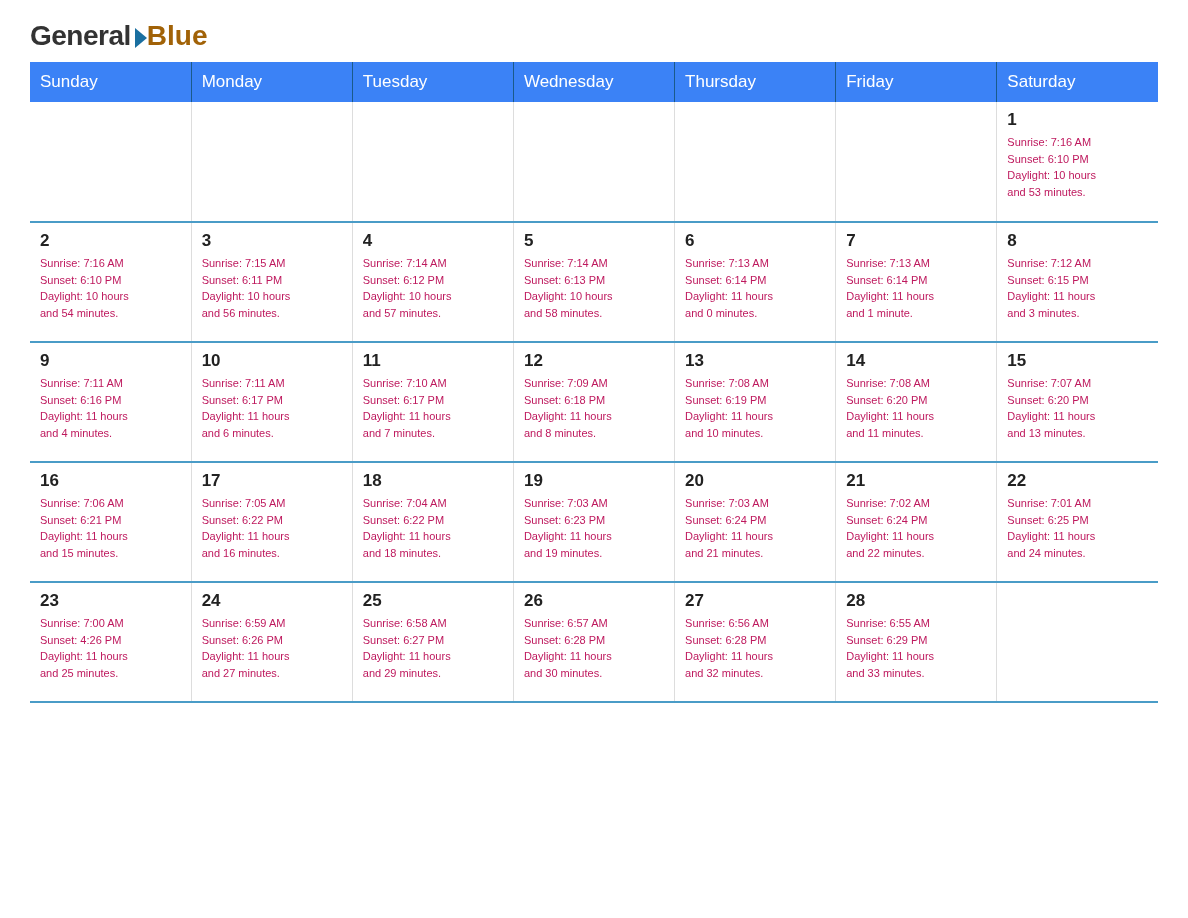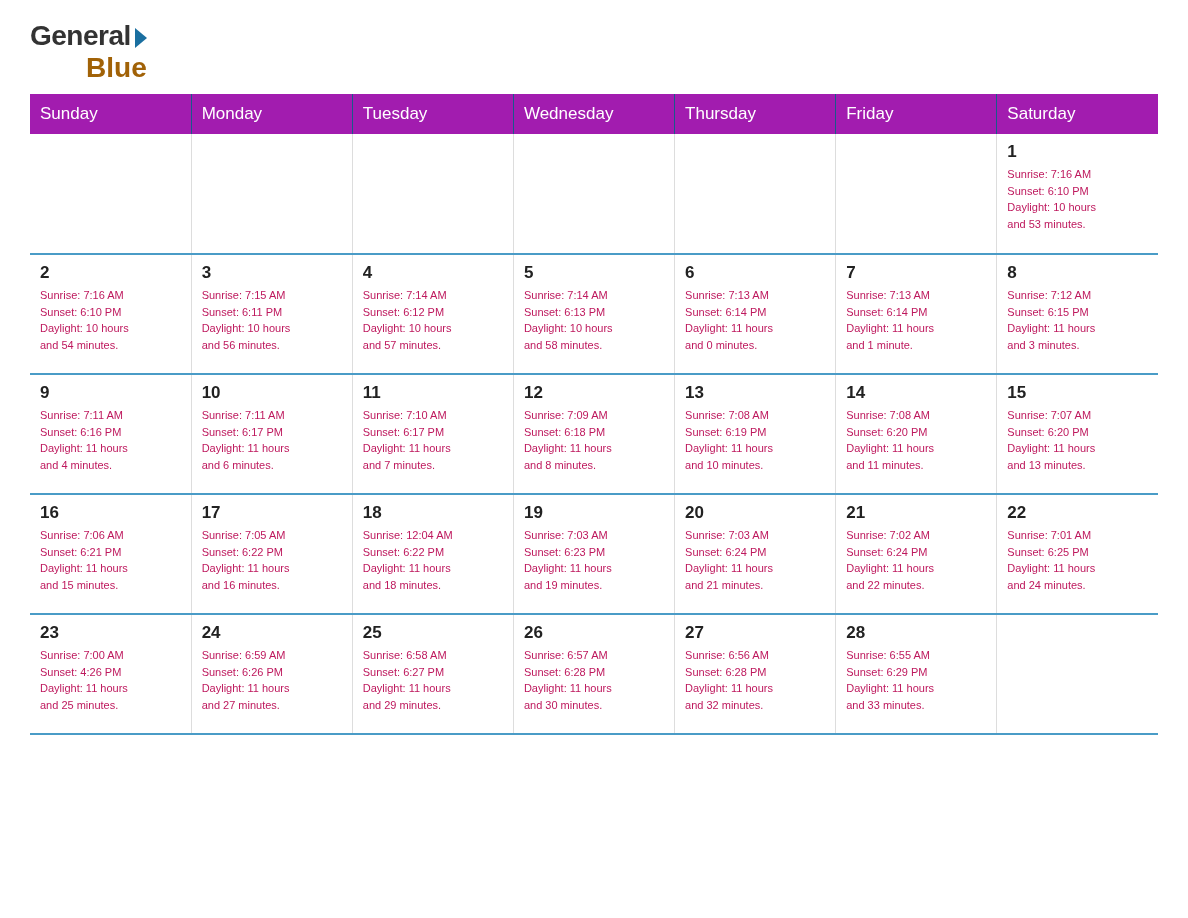--- a/index.html
+++ b/index.html
@@ -11,21 +11,20 @@
       padding: 20px 30px;
     }
     .header {
       display: flex;
       justify-content: space-between;
       align-items: flex-start;
       margin-bottom: 10px;
     }
     .logo {
       display: flex;
-      flex-direction: column;
       align-items: flex-end;
     }
     .logo-top {
       display: flex;
       align-items: center;
     }
     .logo-general {
       font-size: 28px;
       font-weight: bold;
       color: #333;
@@ -59,21 +58,21 @@
       font-size: 22px;
       color: #444;
       margin-top: 4px;
     }
     .calendar {
       width: 100%;
       border-collapse: collapse;
       margin-top: 10px;
     }
     .calendar thead tr {
-      background-color: #a21caf;
+      background-color: #3b82f6;
     }
     .calendar thead th {
       color: #fff;
       font-size: 17px;
       font-weight: normal;
       padding: 10px 10px;
       text-align: left;
       border-right: 1px solid #1a5a8a;
     }
     .calendar thead th:last-child {
@@ -263,21 +262,21 @@
         </td>
         <td>
           <span class="day-num">17</span>
           <div class="day-info" style="white-space: pre-line;">Sunrise: 7:05 AM
 Sunset: 6:22 PM
 Daylight: 11 hours
 and 16 minutes.</div>
         </td>
         <td>
           <span class="day-num">18</span>
-          <div class="day-info" style="white-space: pre-line;">Sunrise: 12:04 AM
+          <div class="day-info" style="white-space: pre-line;">Sunrise: 7:04 AM
 Sunset: 6:22 PM
 Daylight: 11 hours
 and 18 minutes.</div>
         </td>
         <td>
           <span class="day-num">19</span>
           <div class="day-info" style="white-space: pre-line;">Sunrise: 7:03 AM
 Sunset: 6:23 PM
 Daylight: 11 hours
 and 19 minutes.</div>

